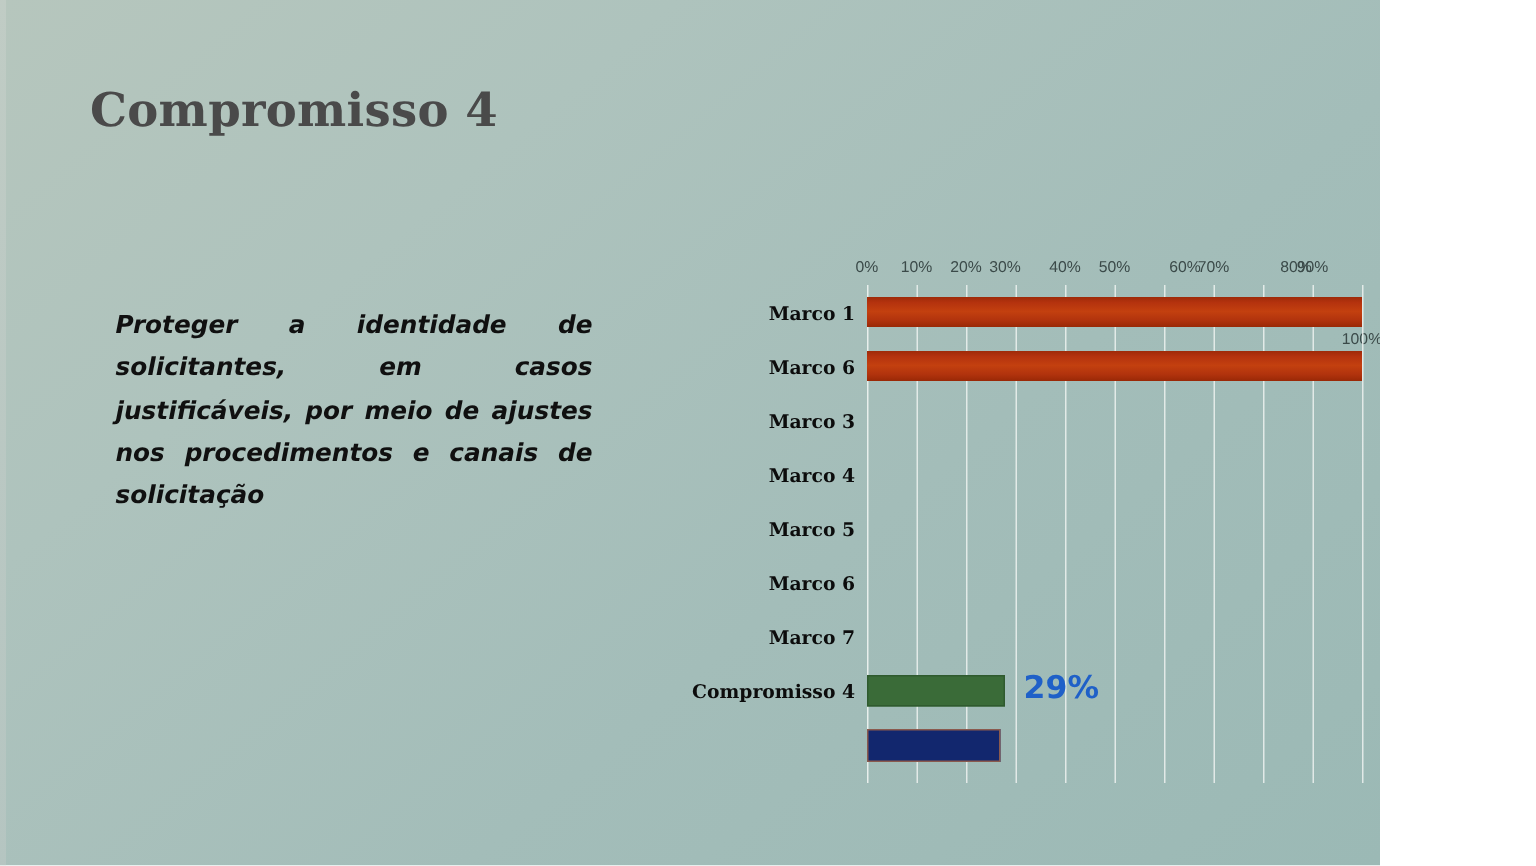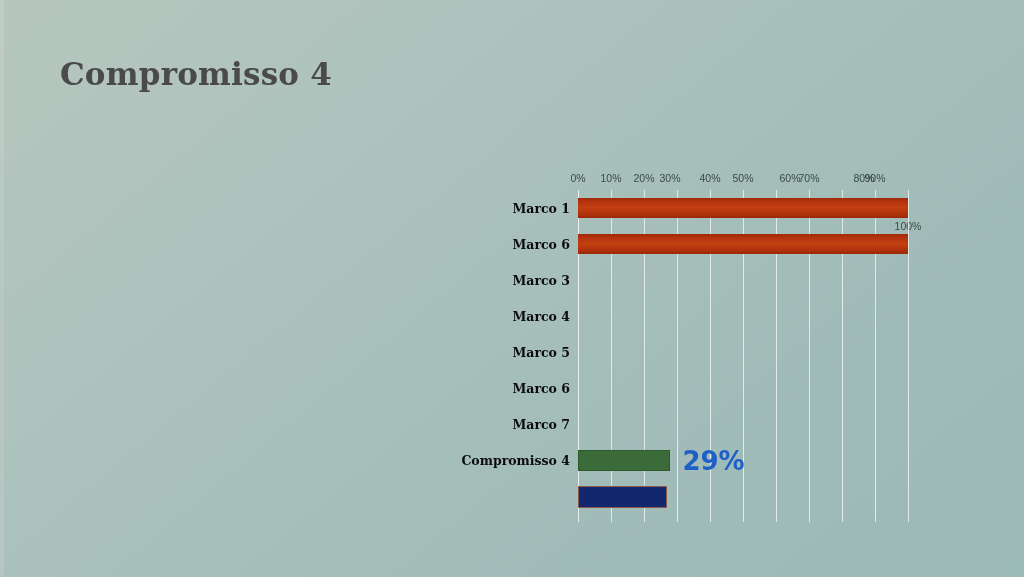--- a/index.html
+++ b/index.html
@@ -8,21 +8,21 @@
   }
   body {
     width: 1024px;
     height: 577px;
     overflow: hidden;
     font-family: "Liberation Sans", sans-serif;
   }
 
   #slide {
     position: relative;
-    width: 1024px;
+    width: 920px;
     height: 577px;
     background: linear-gradient(140deg, #b6c6bd 0%, #aec3bd 28%, #a3bdb9 62%, #9bb9b5 100%);
     overflow: hidden;
   }
 
   
   #left-edge-strip {
     position: absolute;
     left: 0; top: 0;
     width: 4px; height: 577px;
@@ -151,36 +151,37 @@
     white-space: nowrap;
     text-align: right;
     line-height: 16px;
   }
 
   
   #value-label {
     position: absolute;
     font-family: "DejaVu Sans", "Liberation Sans", sans-serif;
     font-weight: bold;
-    font-size: 26px;
+    font-size: 21px;
     color: #1f60c8;
     white-space: nowrap;
   }
 </style>
 </head>
 <body>
 
 <div id="slide">
 
   <div id="left-edge-strip"></div>
 
   <div id="title-block">
     <div class="title-line">Compromisso 4</div>
   </div>
 
+  <div id="body-text">Proteger a identidade de solicitantes, em casos justificáveis, por meio de ajustes nos procedimentos e canais de solicitação</div>
 
   <div id="chart">
     <div id="axis-labels">
         <span class="tick-label" style="left: 0px;">0%</span>
         <span class="tick-label" style="left: 33px;">10%</span>
         <span class="tick-label" style="left: 66px;">20%</span>
         <span class="tick-label" style="left: 92px;">30%</span>
         <span class="tick-label" style="left: 132px;">40%</span>
         <span class="tick-label" style="left: 165px;">50%</span>
         <span class="tick-label" style="left: 198px; margin-left: 14px;">60%</span>

